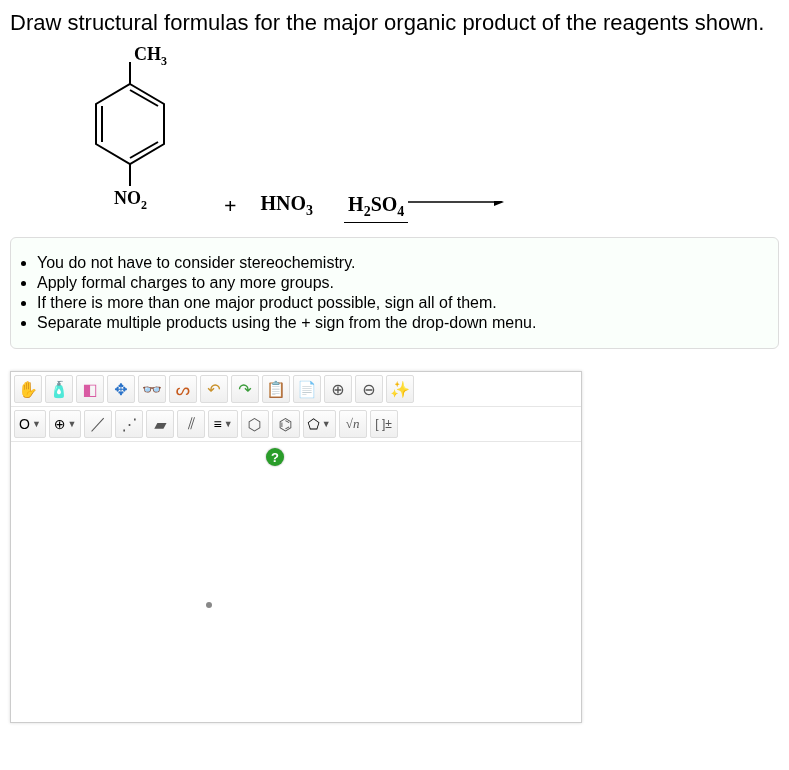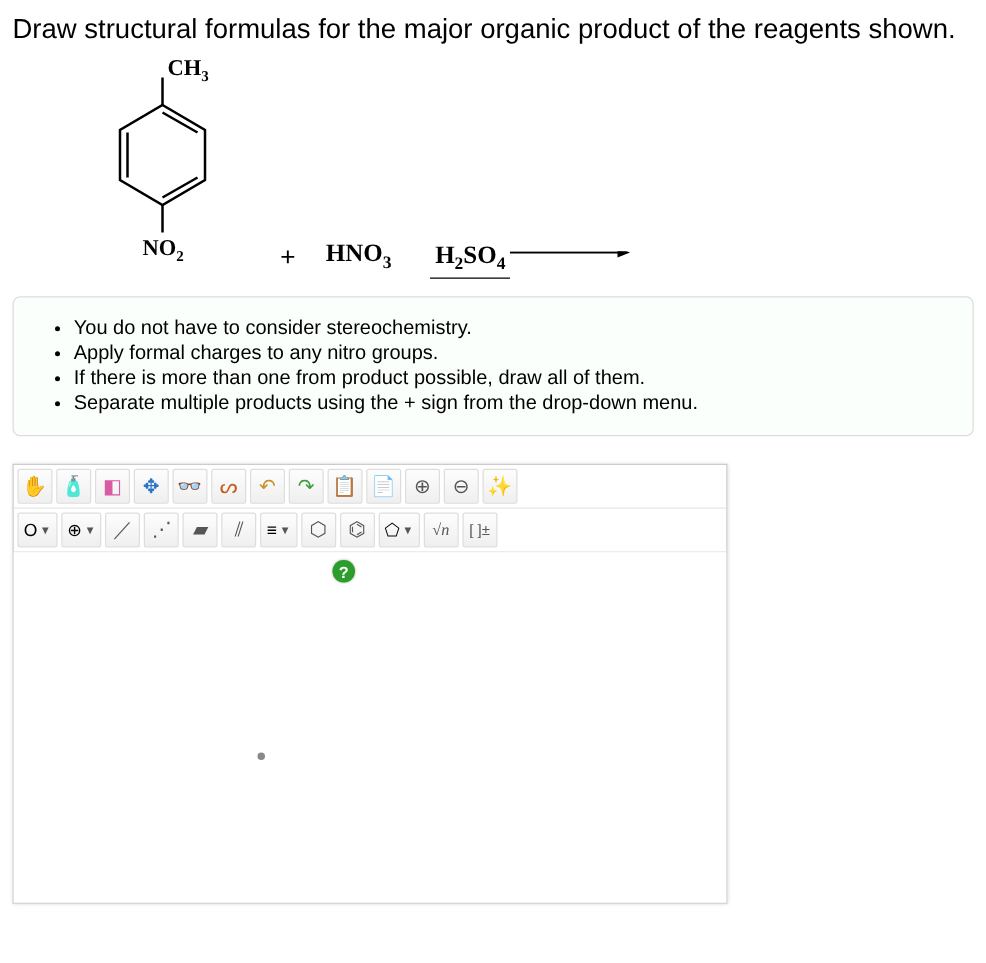--- a/index.html
+++ b/index.html
@@ -31,21 +31,21 @@
     display: flex;
     flex-direction: row;
     align-items: center;
   }
   .arrow-label { margin-bottom: -4px; }
   sub { font-size: 0.7em; }
   .hint-box {
     border: 1px solid #ddd;
     border-radius: 6px;
     background: #fafffb;
-    padding: 14px 26px;
+    padding: 14px 4px;
     margin-bottom: 22px;
     font-family: Verdana, Geneva, sans-serif;
     font-size: 16px;
   }
   .hint-box ul { margin: 0; padding-left: 22px; }
   .hint-box li { margin: 2px 0; }
   .editor {
     border: 1px solid #ccc;
     width: 570px;
     box-shadow: 0 0 3px rgba(0,0,0,0.15);
@@ -128,22 +128,22 @@
     <svg width="96" height="10" style="margin-top:-1px">
         <line x1="0" y1="1" x2="90" y2="1" stroke="#000" stroke-width="1.5"></line>
         <polygon points="96,1 86,-3 86,5" fill="#000"></polygon>
       </svg>
   </span>
 </div>
 
 <div class="hint-box">
   <ul>
     <li>You do not have to consider stereochemistry.</li>
-    <li>Apply formal charges to any nitro groups.</li>
-    <li>If there is more than one from product possible, draw all of them.</li>
+    <li>Apply formal charges to any more groups.</li>
+    <li>If there is more than one major product possible, sign all of them.</li>
     <li>Separate multiple products using the + sign from the drop-down menu.</li>
   </ul>
 </div>
 
 <div class="editor">
   <div class="toolbar top">
     <div class="tool-btn" style="color:#c98b2e">✋</div>
     <div class="tool-btn">🧴</div>
     <div class="tool-btn" style="color:#d95ba3">◧</div>
     <div class="tool-btn" style="color:#2b73c9">✥</div>

